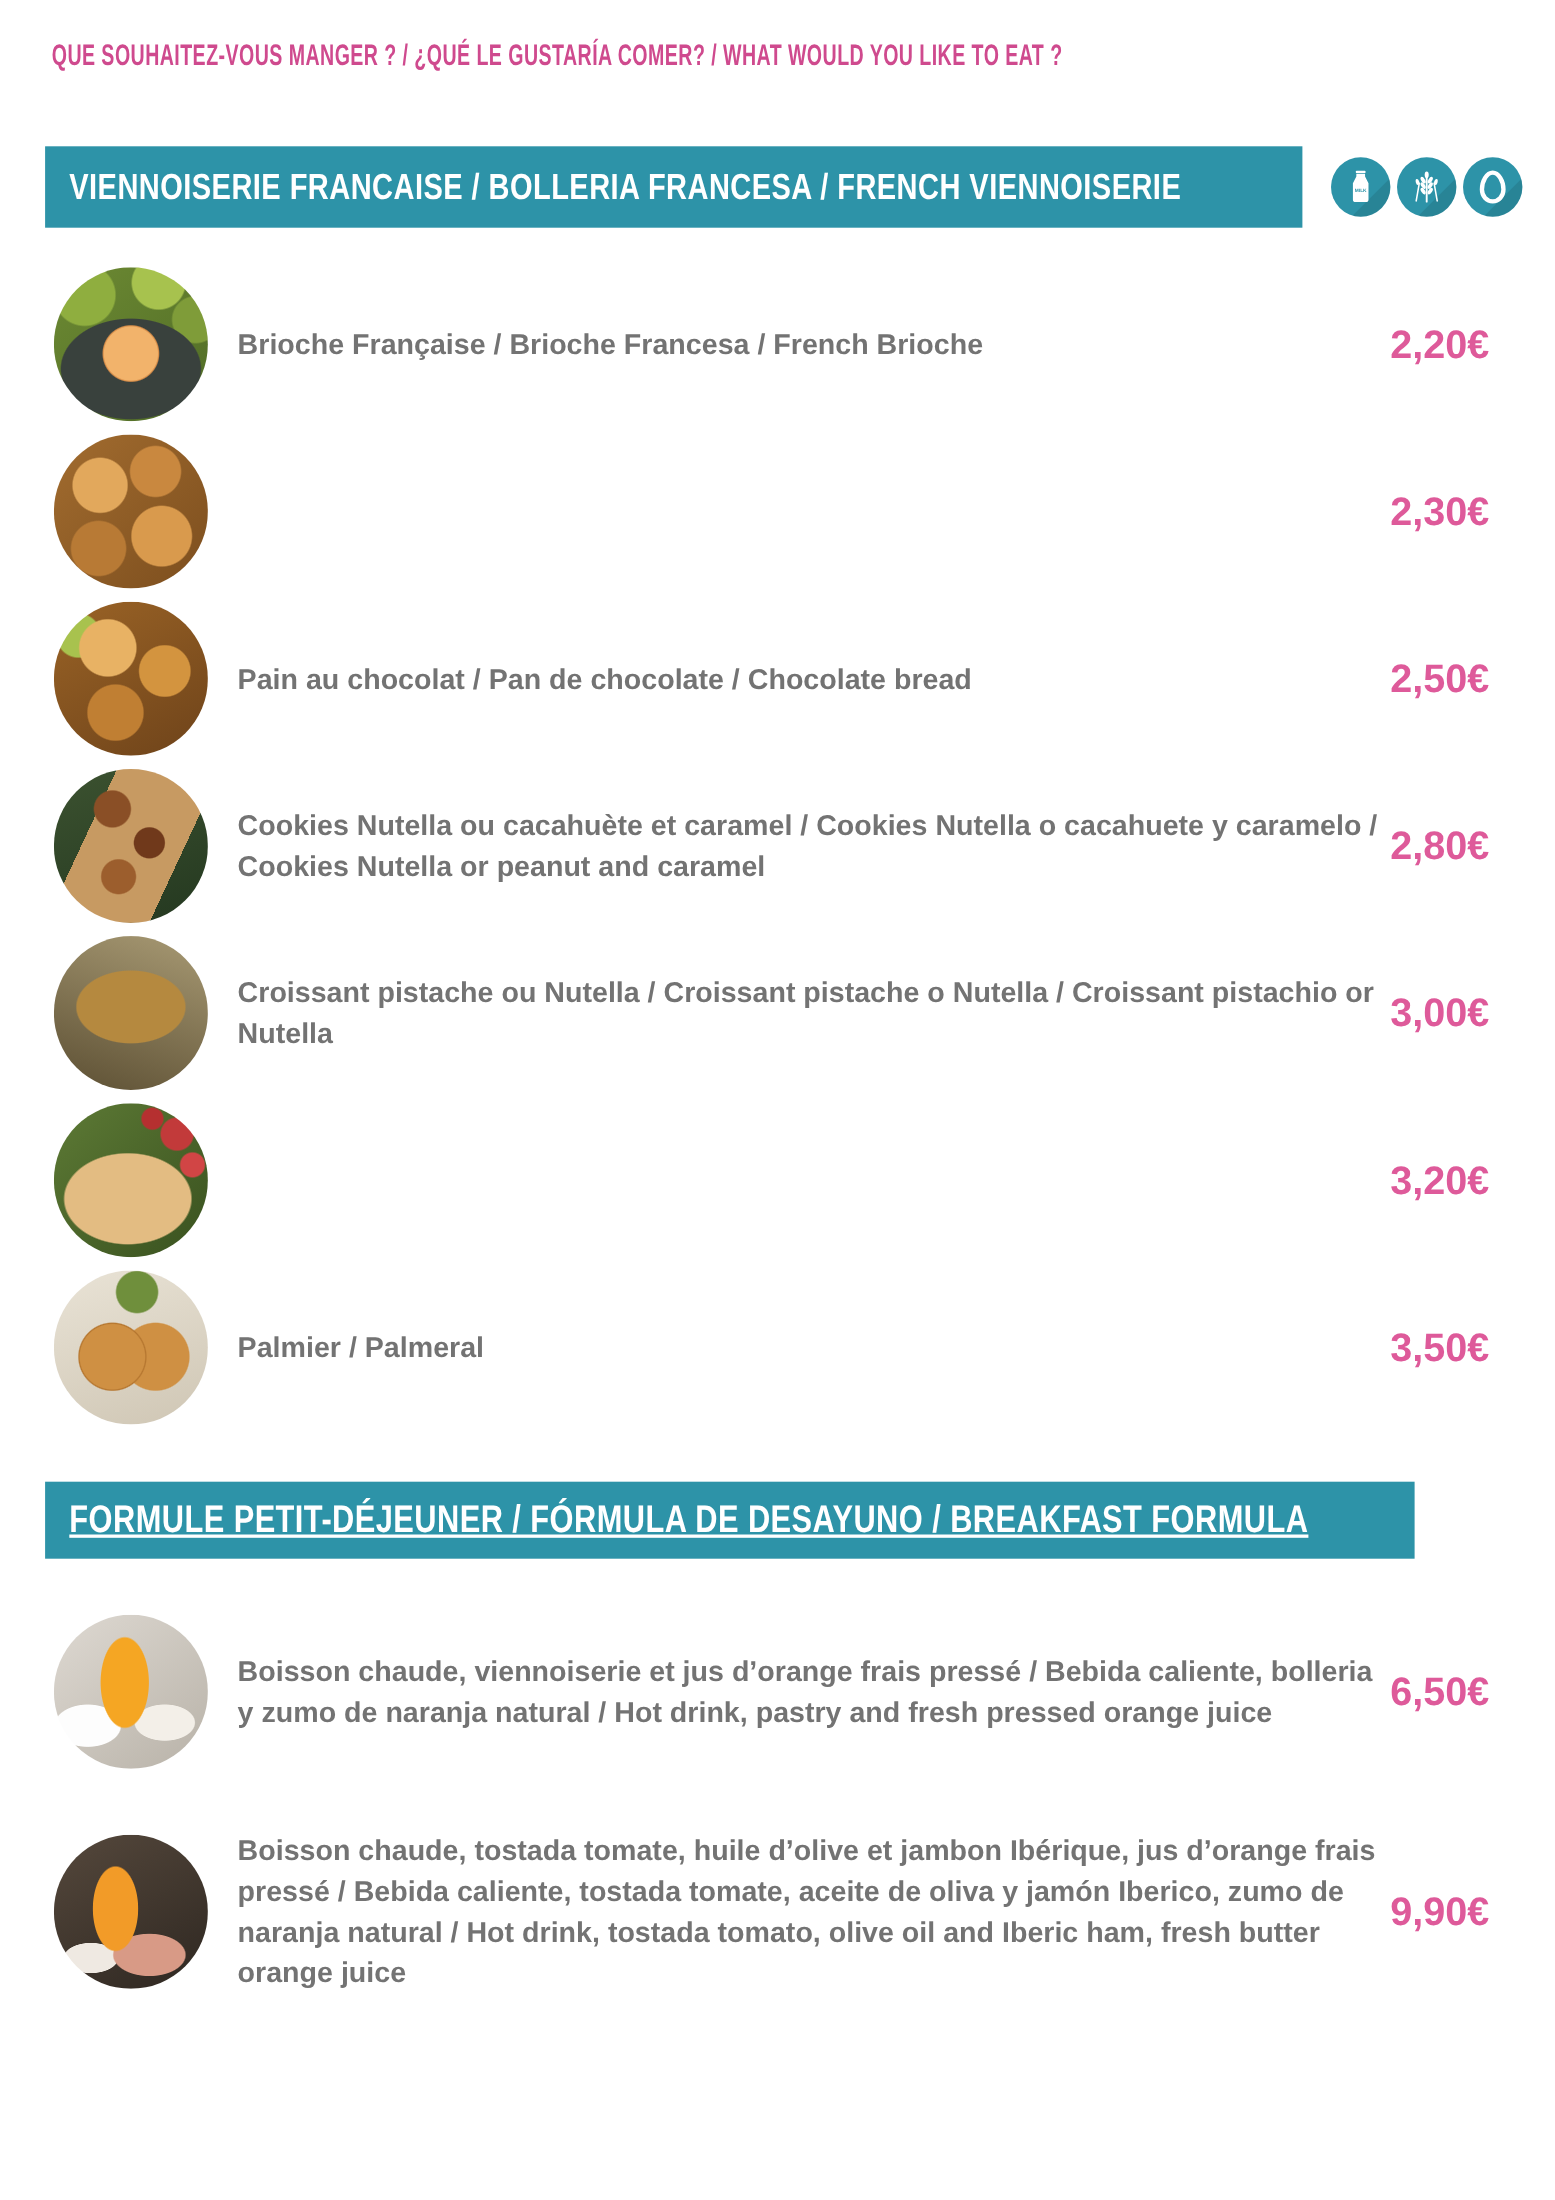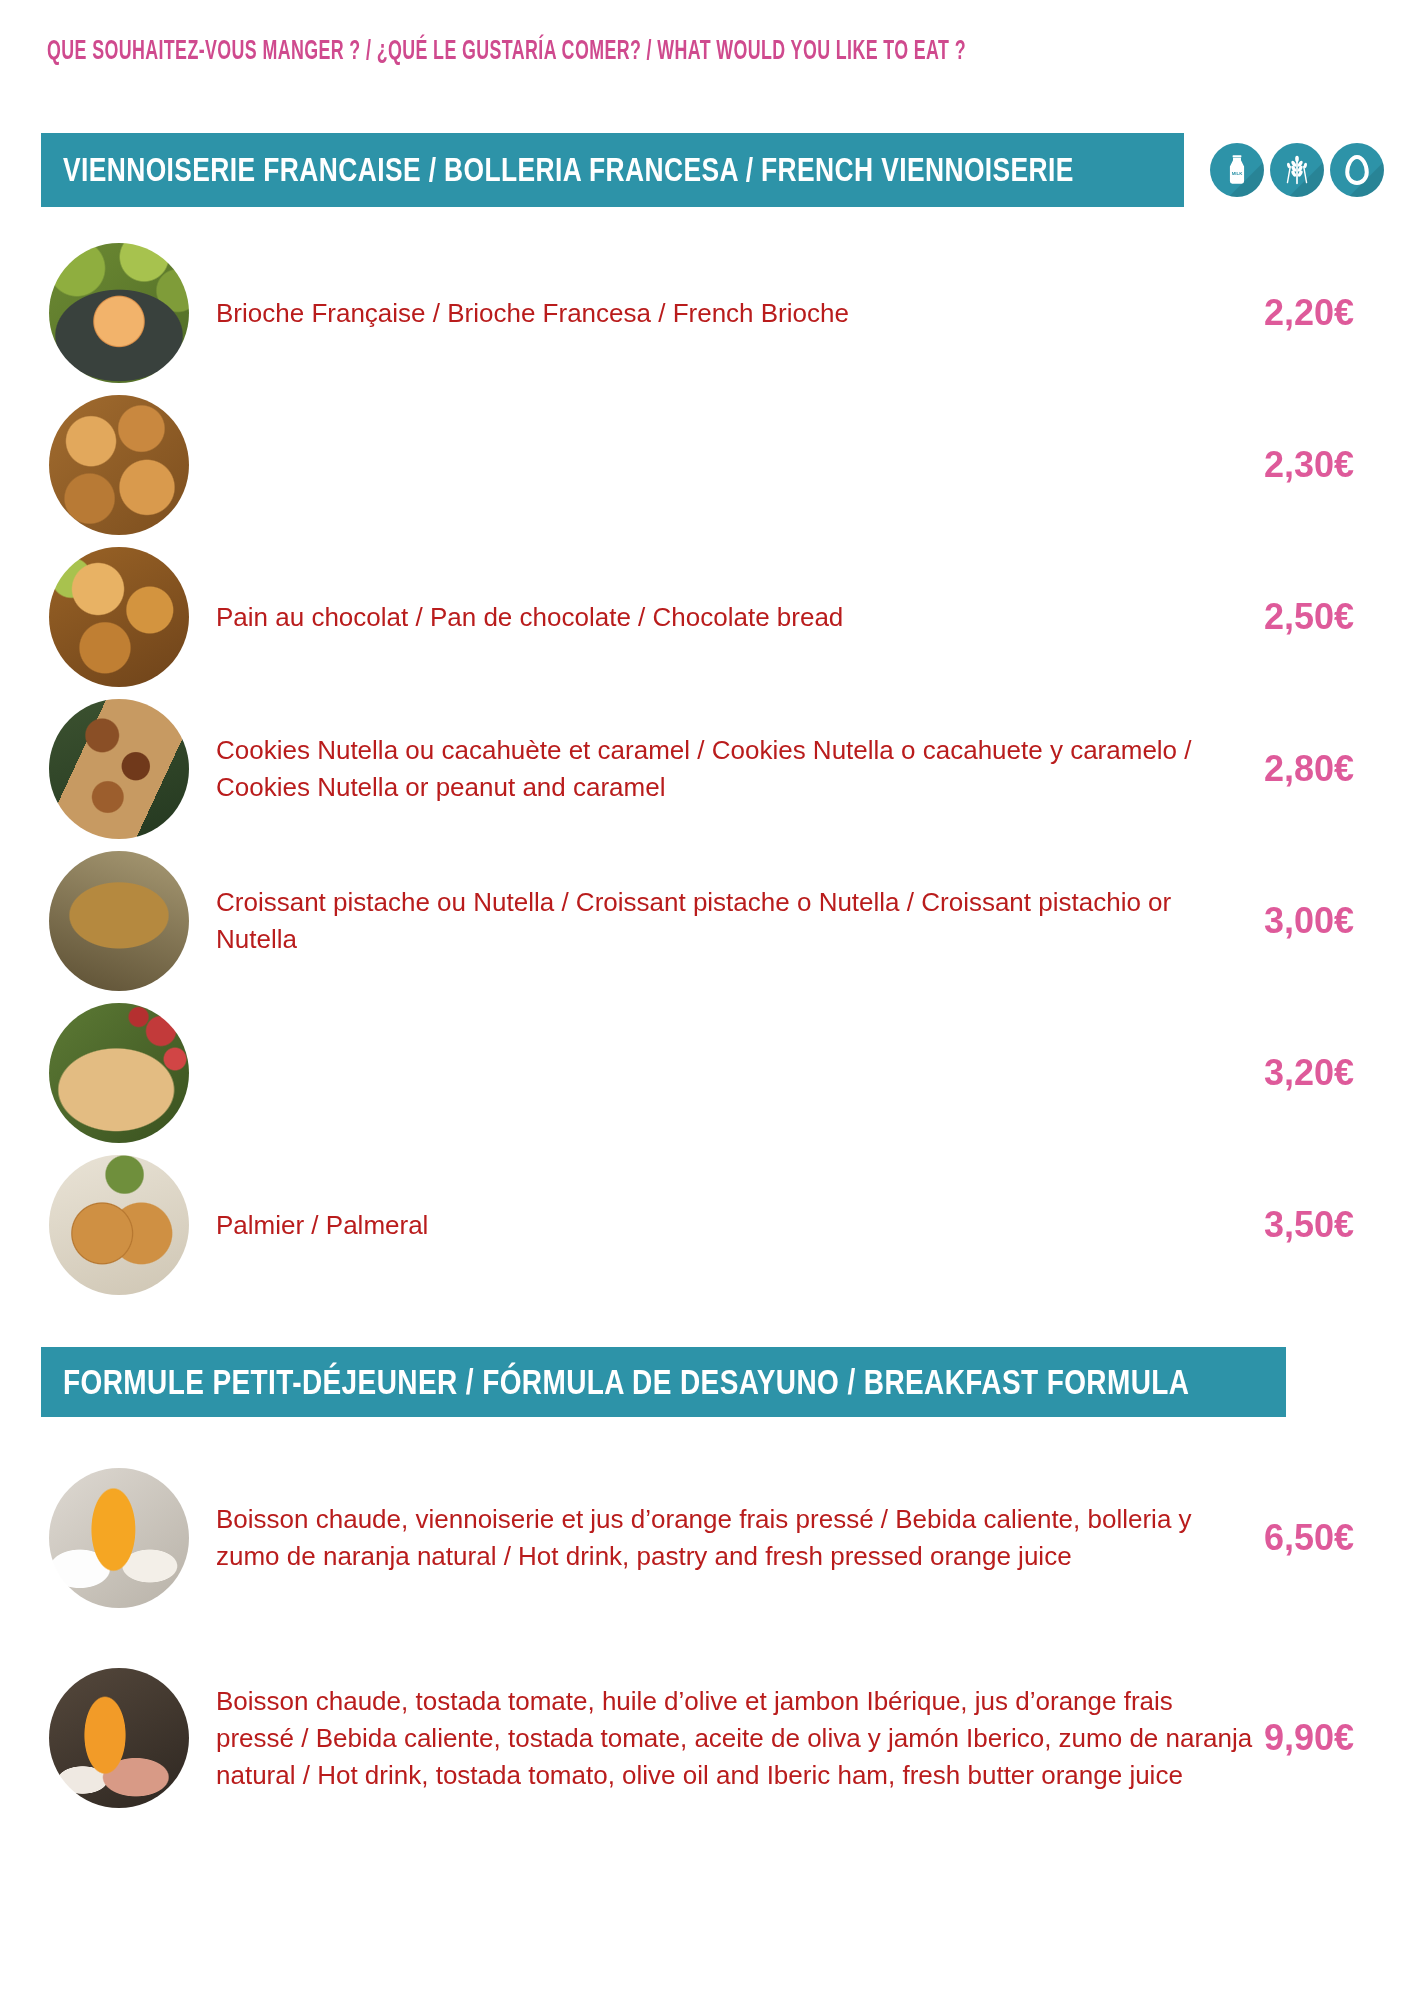--- a/index.html
+++ b/index.html
@@ -12,42 +12,42 @@
     margin:35px 0 0 6px;
     font-size:27px; font-weight:bold; color:#cf4a8e;
     letter-spacing:.6px; white-space:nowrap;
     transform:scaleX(.66); transform-origin:left center;
   }
 
   
   .banner-row { display:flex; align-items:center; margin-top:67px; }
   .banner { background:#2d93a8; color:#fff; display:flex; align-items:center; padding-left:22px; }
   .banner-1 { width:1143px; height:74px;align-items:center; }
-  .banner-2 { width:1245px; height:70px; margin-top:52px; }
+  .banner-2 { width:1245px; height:70px; margin-top:52px;text-decoration:underline; }
   .banner-text { font-weight:bold; white-space:nowrap; letter-spacing:.5px;
                  transform:scaleX(.8); transform-origin:left center; }
   .banner-1 .banner-text { font-size:33px; }
   .banner-2 .banner-text { font-size:35px; }
 
   
   .allergen-icons { display:flex; gap:6px; margin-left:26px; }
   .badge { width:54px; height:54px; border-radius:50%; background:#2d93a8;
            display:flex; align-items:center; justify-content:center;
            position:relative; overflow:hidden; }
   .badge::after { content:""; position:absolute; width:84px; height:84px;
            background:rgba(0,0,0,.10); transform:rotate(45deg);
            left:24px; top:24px; }
   .badge svg { width:34px; height:34px; position:relative; z-index:1; }
 
   
   .items { margin-top:36px; }
   .item-row { display:flex; align-items:center; min-height:140px; margin-bottom:12px; }
   .photo { width:140px; height:140px; border-radius:50%; margin-left:8px; flex:none; }
-  .item-name { width:1040px; margin-left:27px; font-size:26px; font-weight:normal;
-               color:#b91c1c; line-height:37px; }
+  .item-name { width:1040px; margin-left:27px; font-size:26px; font-weight:bold;
+               color:#737373; line-height:37px; }
   .item-price { flex:1; text-align:right; padding-right:19px;
                 font-size:36px; font-weight:bold; color:#de5a9a; white-space:nowrap; }
 
   .breakfast-1 { margin-top:46px; min-height:150px; margin-bottom:0; }
   .breakfast-2 { margin-top:45px; min-height:160px; margin-bottom:0; }
 
   
   .photo-brioche{ background:
     radial-gradient(circle at 50% 56%, #f2b36b 0 23%, #d98f4a 24%, transparent 25%),
     radial-gradient(ellipse 46% 33% at 50% 66%, #39413d 0 98%, transparent 100%),

